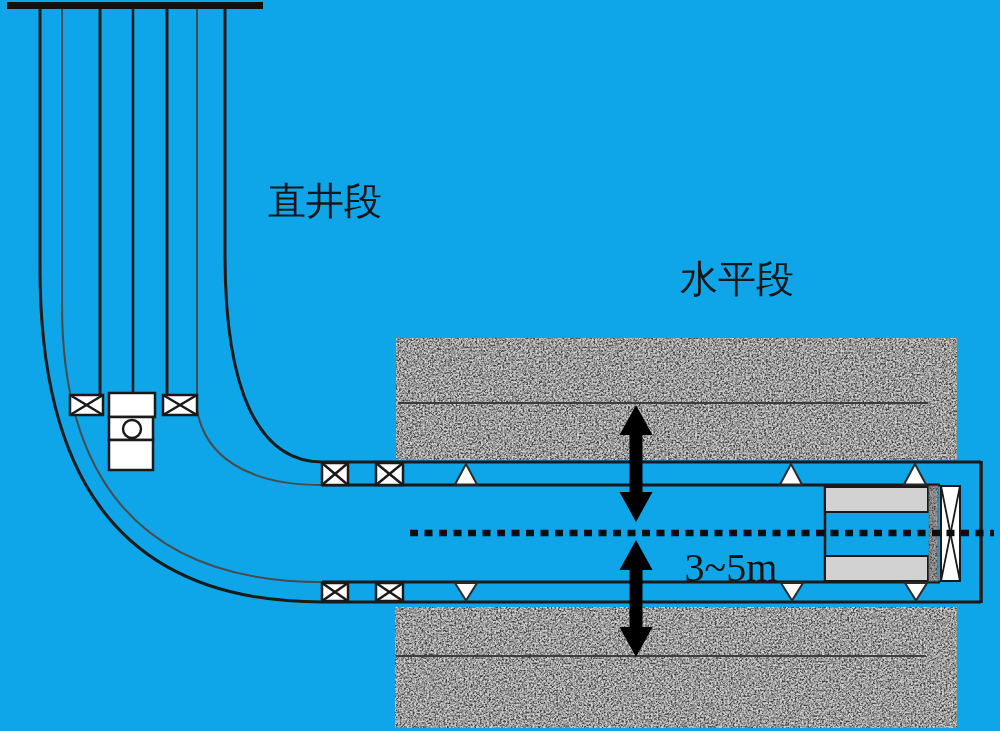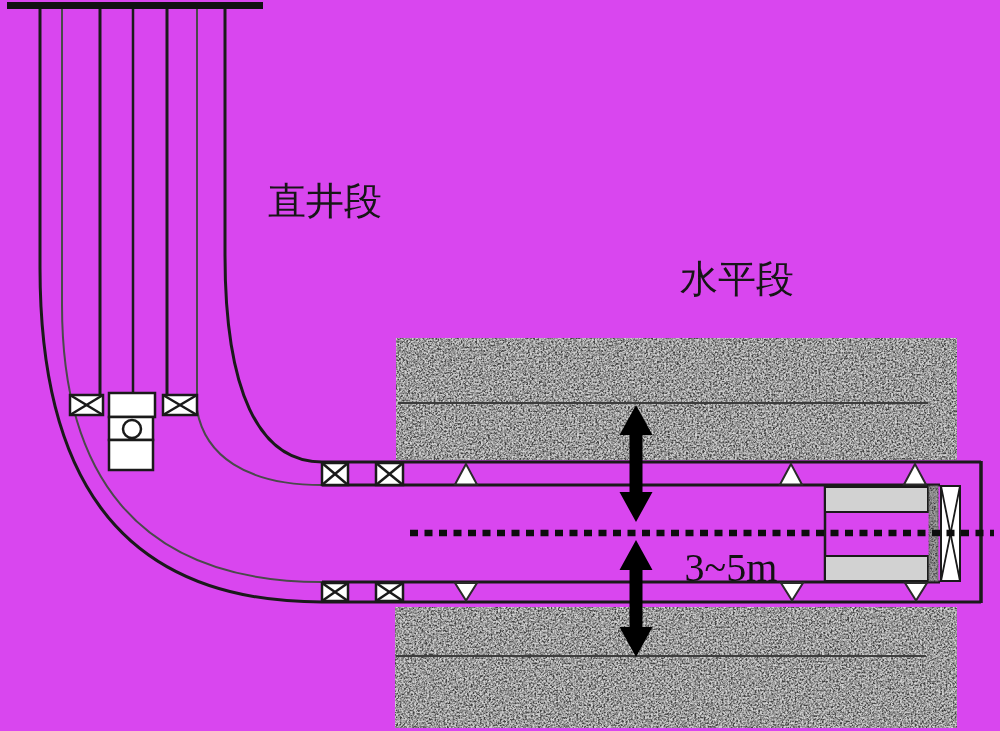--- a/index.html
+++ b/index.html
@@ -1,19 +1,19 @@
 <!DOCTYPE html>
 <html><head>
 <meta charset="utf-8">
 <style>
   html,body{margin:0;padding:0;background:#ffffff;}
   .stage{
     position:relative;
     width:1000px;height:731px;
-    background:#d946ef;
+    background:#0ea5e9;
     font-family:"Liberation Serif","DejaVu Serif",serif;
     overflow:hidden;
   }
   svg{display:block;}
   text.cn{
     font-family:"Liberation Serif","DejaVu Serif",serif;
     font-size:38px;
     fill:#161616;
   }
   text.dim{

